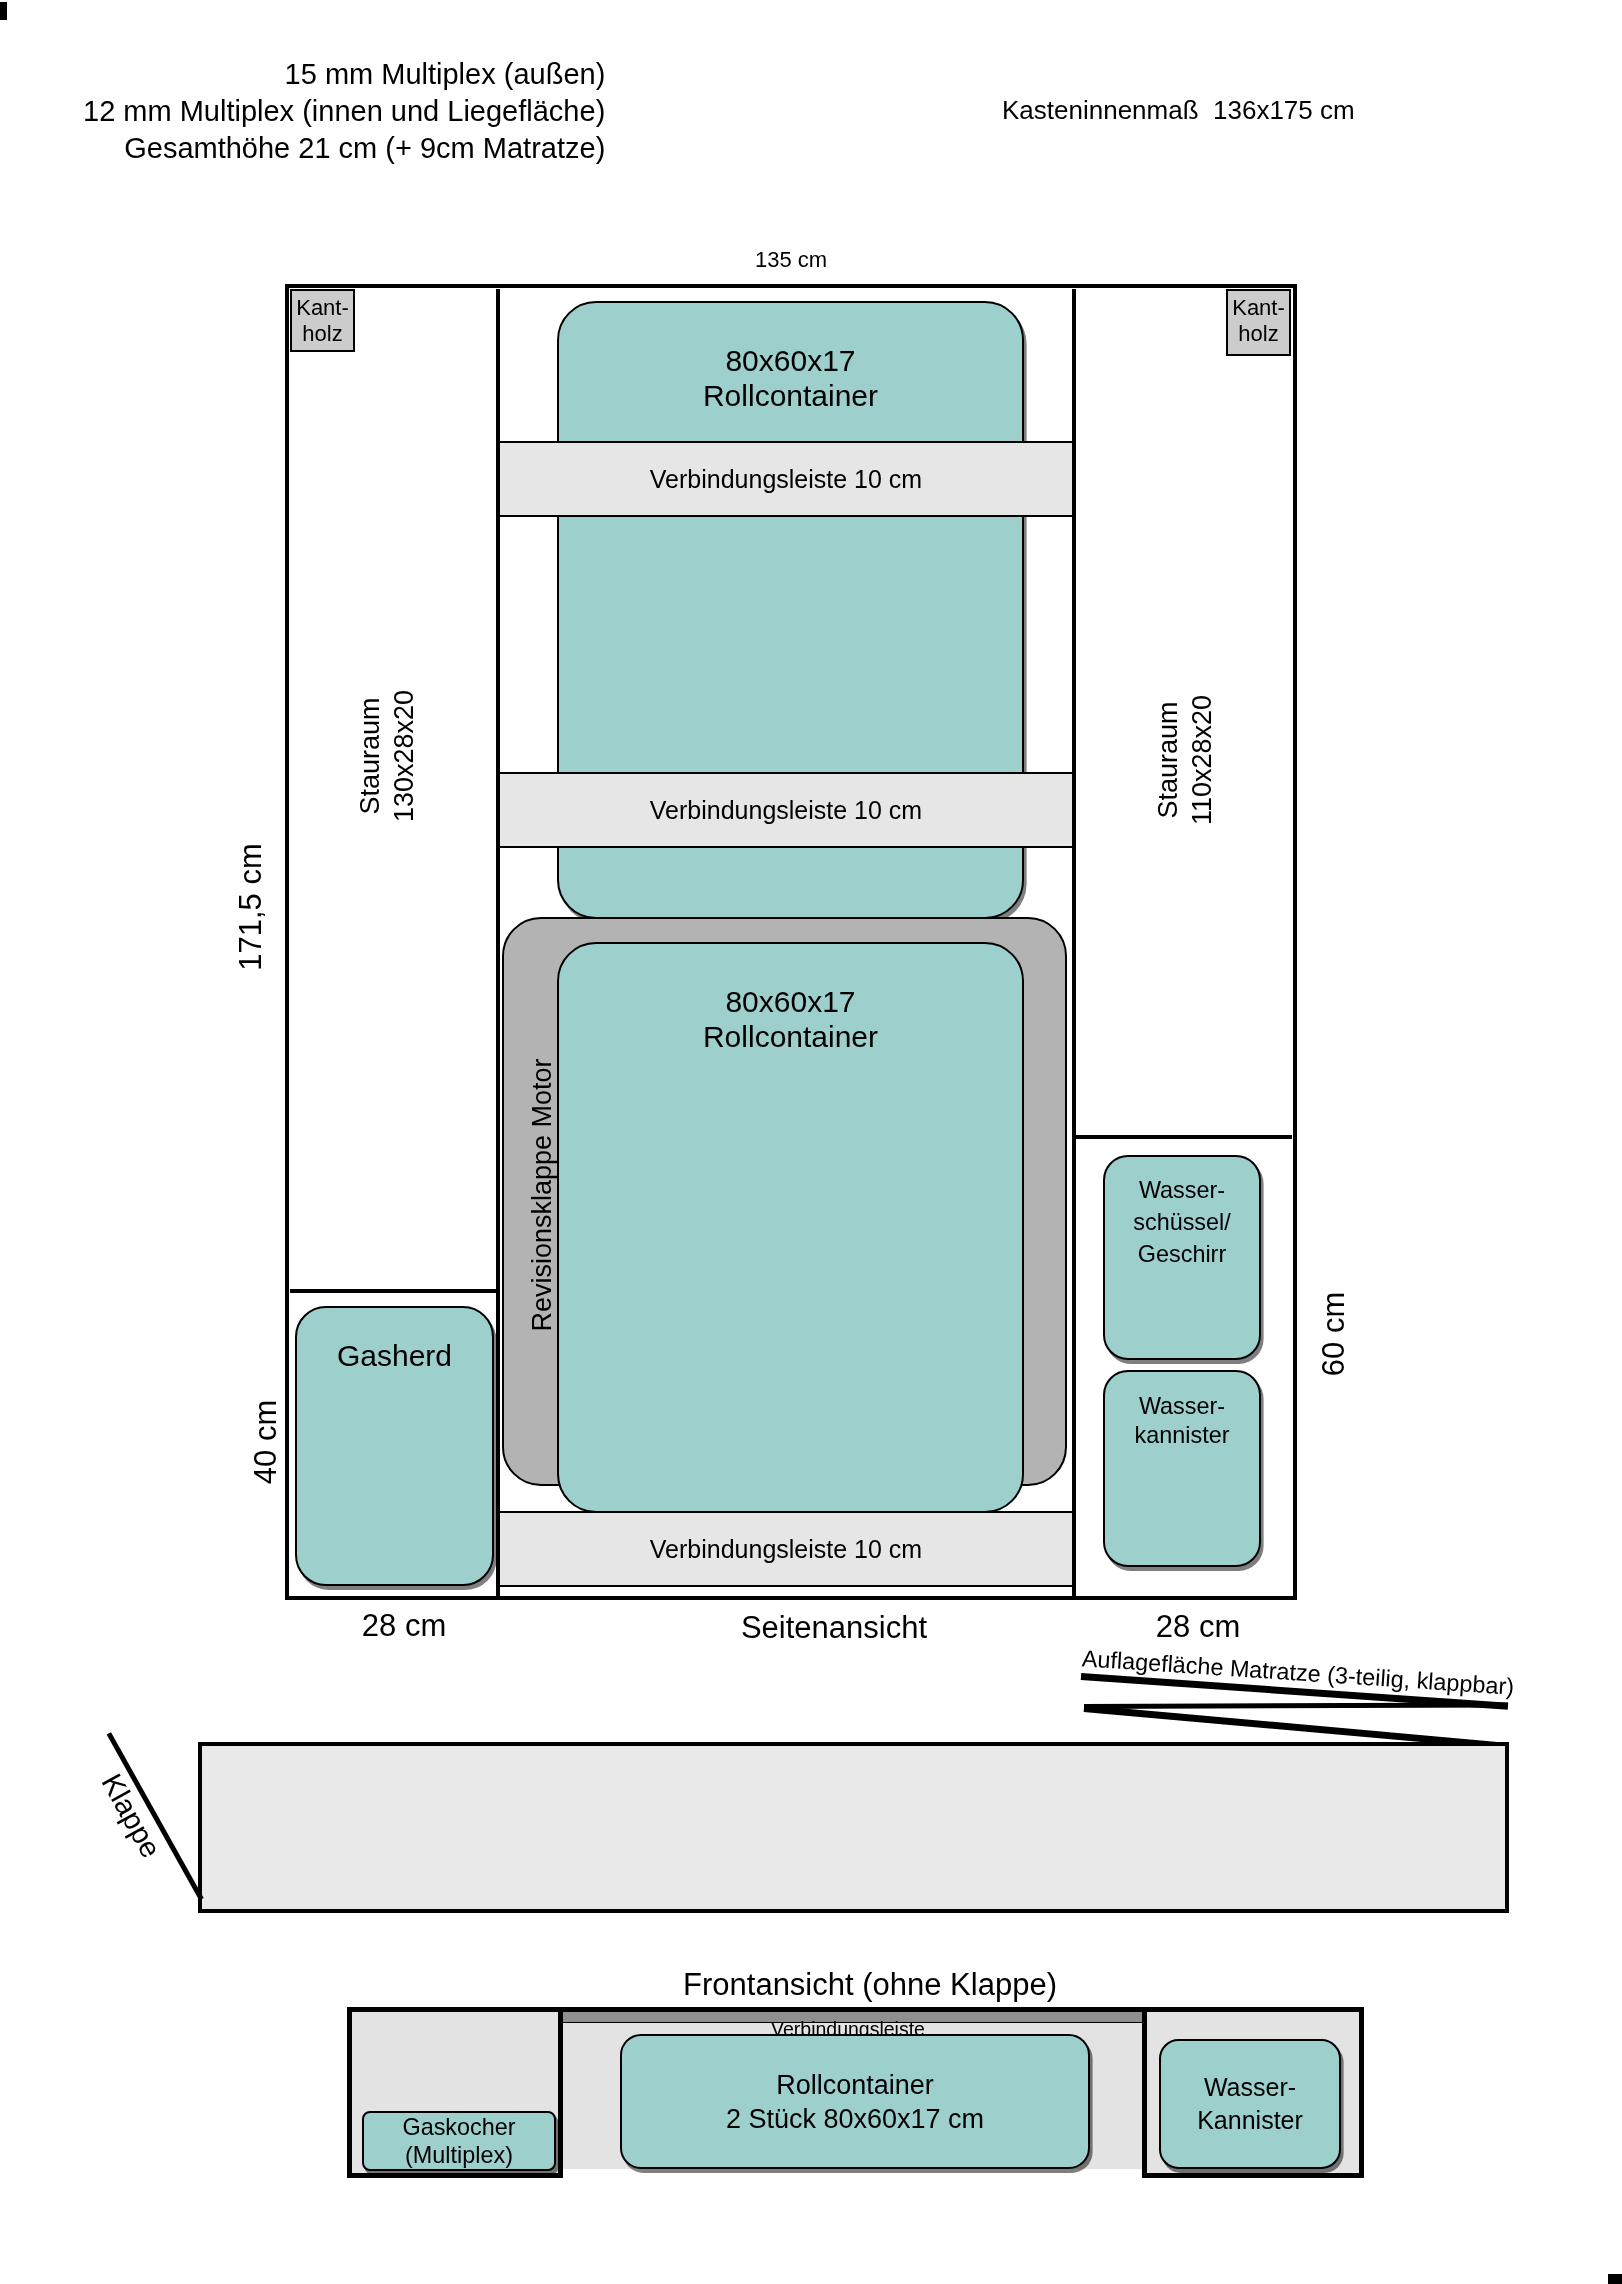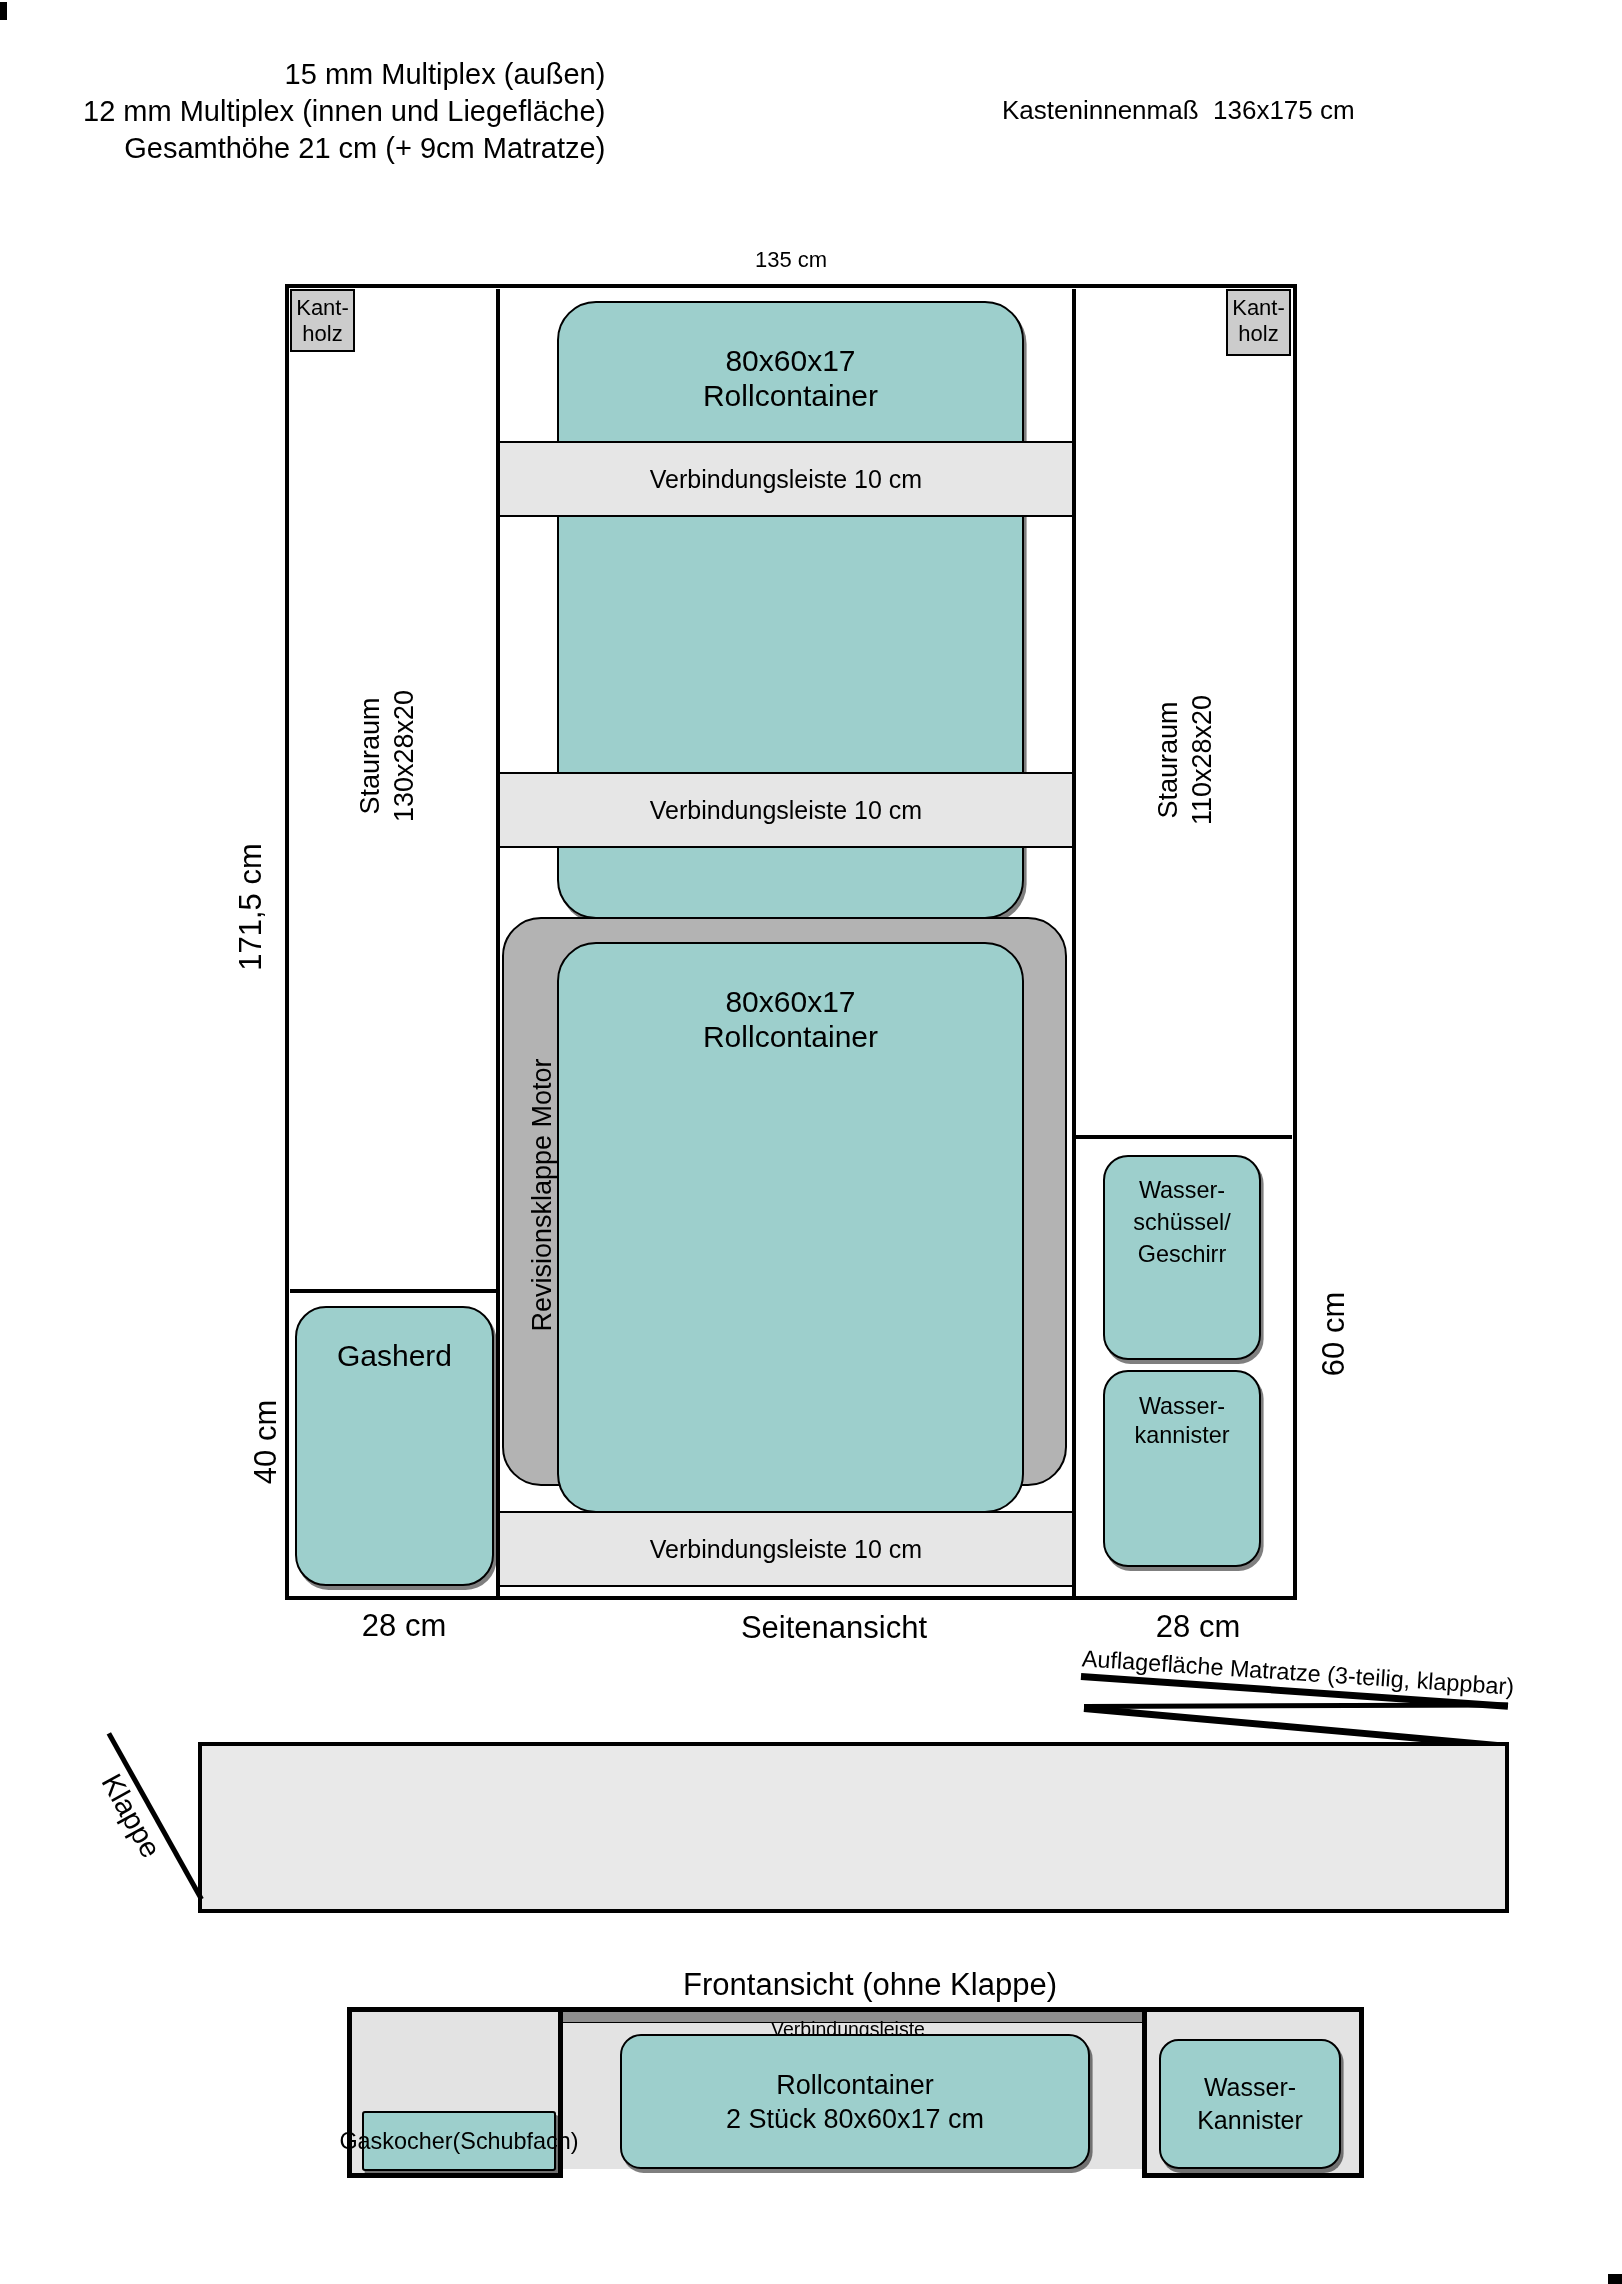--- a/index.html
+++ b/index.html
@@ -134,23 +134,23 @@
   <div class="cc" style="left:848px;top:2029px;font-size:19.5px;">Verbindungsleiste</div>
 
   <div class="cab" style="left:347px;top:2007px;width:216px;height:171px;"></div>
   <div class="cab" style="left:1142px;top:2007px;width:222px;height:171px;"></div>
 
   <div class="teal" style="left:620px;top:2034px;width:470px;height:135px;border-radius:21px;box-sizing:border-box;display:flex;flex-direction:column;align-items:center;justify-content:center;font-size:27px;line-height:34px;">
     <div>Rollcontainer</div>
     <div>2 Stück 80x60x17 cm</div>
   </div>
 
-  <div class="teal" style="left:362px;top:2111px;width:194px;height:60px;border-radius:3px;border-width:2px;box-sizing:border-box;display:flex;flex-direction:row;align-items:center;justify-content:center;font-size:23.4px;line-height:28px;">
+  <div class="teal" style="left:362px;top:2111px;width:194px;height:60px;border-radius:8px;border-width:2px;box-sizing:border-box;display:flex;flex-direction:column;align-items:center;justify-content:center;font-size:23.4px;line-height:28px;">
     <div>Gaskocher</div>
-    <div>(Schubfach)</div>
+    <div>(Multiplex)</div>
   </div>
 
   <div class="teal" style="left:1159px;top:2039px;width:182px;height:130px;border-radius:19.5px;border-width:2px;box-sizing:border-box;display:flex;flex-direction:column;align-items:center;justify-content:center;font-size:25px;line-height:33px;">
     <div>Wasser-</div>
     <div>Kannister</div>
   </div>
 
 </div>
 
 

